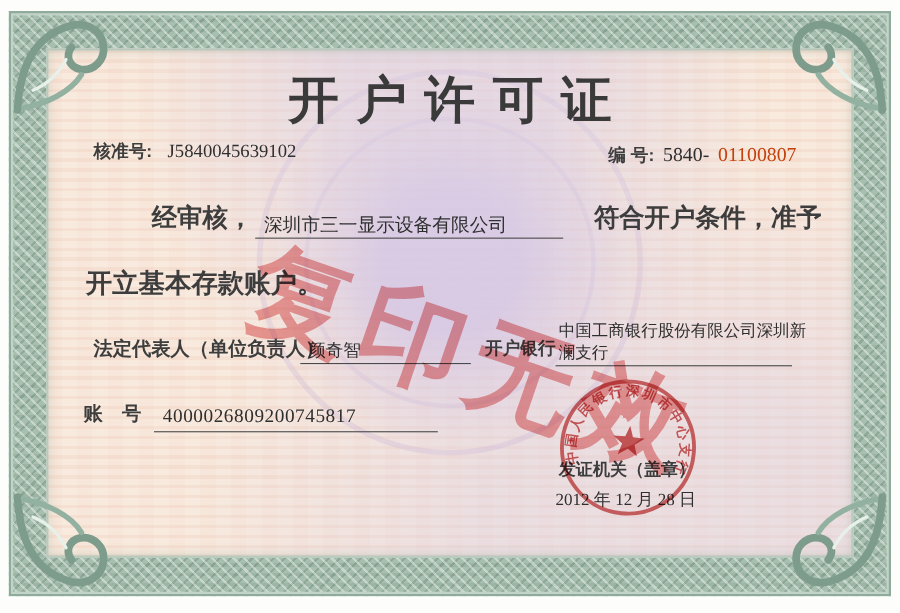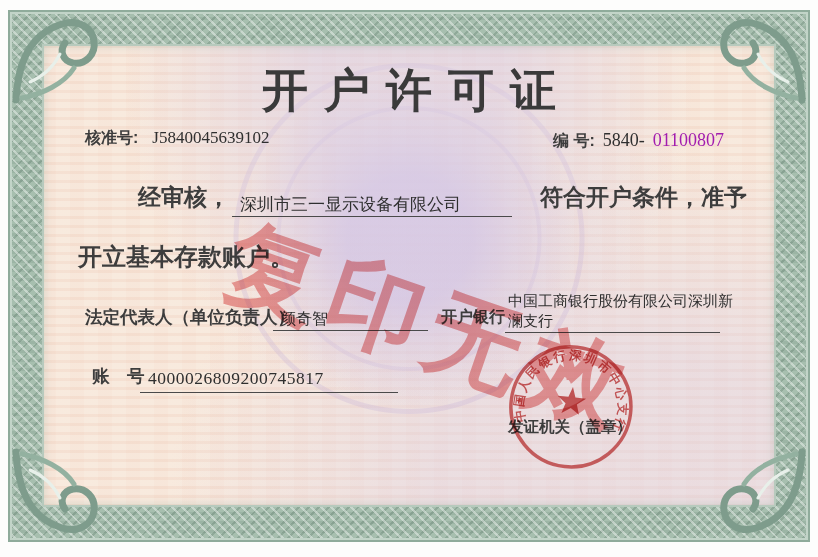--- a/index.html
+++ b/index.html
@@ -48,33 +48,33 @@
     font-size:46px;letter-spacing:16px;padding-left:16px;color:#3a3a3a;
   }
   .lbl{font-weight:bold;color:#3d3d3d;}
   .val{font-family:"Liberation Serif",serif;color:#2f2f2f;}
   .rule{position:absolute;height:0;border-bottom:1.5px solid #4a4a4a;}
 
   .approval{left:85px;top:128px;font-size:16px;text-align:right;}
   .approval .val{font-size:17px;margin-left:14px;}
   .serial{left:553px;top:130px;font-size:16px;}
   .serial .val{font-size:18px;margin-left:8px;text-align:right;}
-  .serial .red{color:#a21caf;}
+  .serial .red{color:#c2410c;}
 
   .review-label{left:138px;top:182px;font-size:23px;}
   .company{left:240px;top:193px;font-size:17px;}
   .condition{left:540px;top:182px;font-size:23px;}
   .open-line{left:78px;top:241px;font-size:24px;}
 
   .legal-label{left:85px;top:305px;font-size:17.5px;}
   .legal-name{left:280px;top:309px;font-size:16px;}
   .bank-label{left:441px;top:307px;font-size:16px;}
   .bank-name{left:508px;top:291px;width:232px;font-size:15px;line-height:20px;}
 
-  .acct-label{left:92px;top:364px;font-size:17.5px;}
+  .acct-label{left:76px;top:364px;font-size:17.5px;}
   .acct-num{left:148px;top:368px;font-size:17.5px;letter-spacing:0.5px;}
 
   .issuer{left:508px;top:417px;font-size:15.5px;}
   .date{left:505px;top:444px;font-size:15.5px;}
 
   .watermark{
     left:250px;top:198px;z-index:6;
     transform:rotate(19deg);transform-origin:left top;
     font-family:"Liberation Serif",serif;font-weight:bold;
     font-size:96px;letter-spacing:10px;white-space:nowrap;
@@ -143,20 +143,21 @@
 
     <div class="abs bank-label lbl">开户银行</div>
     <div class="abs bank-name val">中国工商银行股份有限公司深圳新澜支行</div>
     <div class="rule" style="left:505px;top:332px;width:215px;"></div>
 
     <div class="abs acct-label lbl">账　号</div>
     <div class="abs acct-num val">4000026809200745817</div>
     <div class="rule" style="left:140px;top:392px;width:258px;"></div>
 
     <div class="abs issuer lbl">发证机关（盖章）</div>
+    <div class="abs date val">2012 年 12 月 28 日</div>
   </div>
 
   <div class="abs watermark">复印无效</div>
 
   <div class="abs seal">
     <svg viewBox="0 0 136 136">
       <circle cx="67" cy="69" r="60" fill="none" stroke="#c73b3b" stroke-width="3.5" opacity="0.85"></circle>
       <path id="sealArc" d="M31,100 A47.5,47.5 0 1 1 103,100" fill="none"></path>
       <text font-size="12.5" font-family="Liberation Serif,serif" font-weight="bold" fill="#c73b3b" letter-spacing="2" opacity="0.9">
         <textPath href="#sealArc" startOffset="50%" text-anchor="middle">中国人民银行深圳市中心支行</textPath>

